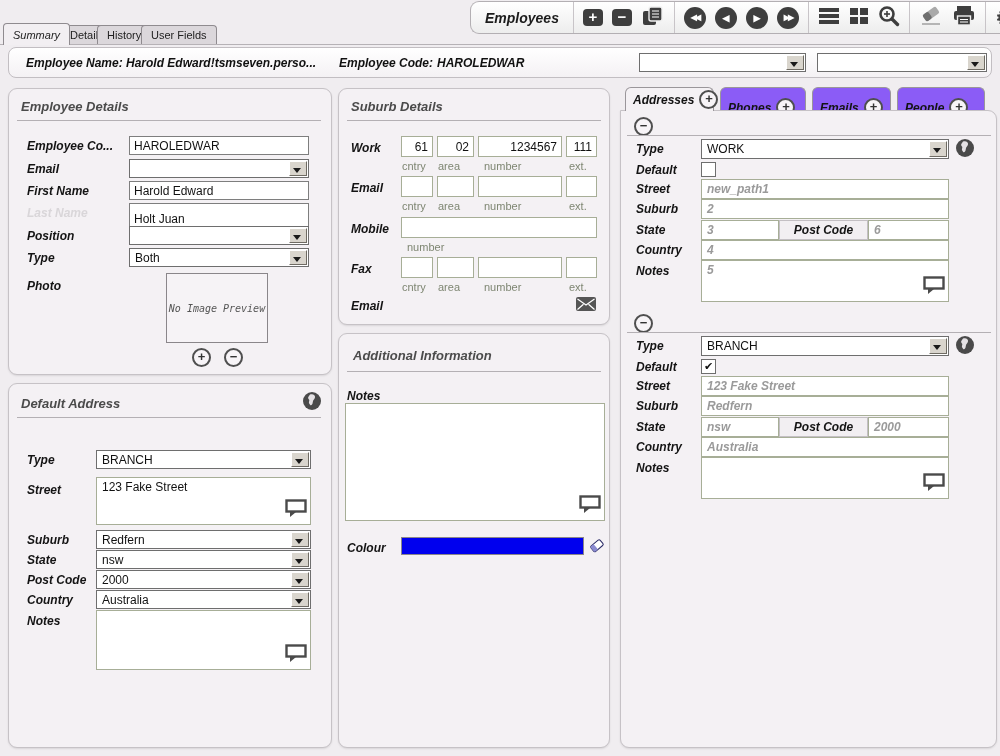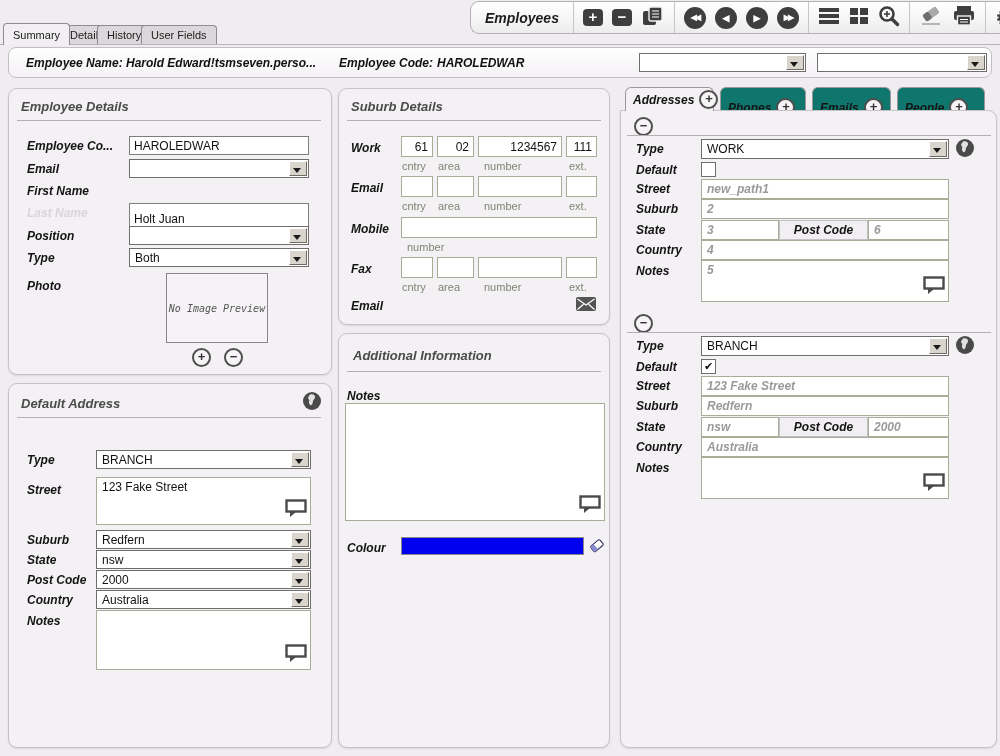--- a/index.html
+++ b/index.html
@@ -15,21 +15,21 @@
   .tb-title{font-style:italic;font-weight:bold;font-size:14px;color:#1c1c1c;}
   .ic-box{width:20px;height:17px;background:#3e3e3e;border-radius:4px;color:#fff;
           font-weight:bold;font-size:15px;line-height:16px;text-align:center;}
   .ic-circ{width:22px;height:22px;background:#3e3e3e;border-radius:50%;color:#fff;
            font-size:9px;line-height:22px;text-align:center;font-weight:bold;}
   .ic-circ.dbl{letter-spacing:-2px;font-size:8px;}
   .ic-glyph{font-size:21px;line-height:22px;color:#3e3e3e;font-family:"DejaVu Sans",sans-serif;}
   
   .tab{position:absolute;height:19px;top:25px;background:#dbd7db;border:1px solid #8f8b8f;border-bottom:none;
        border-radius:4px 4px 0 0;font-size:11px;color:#222;line-height:19px;padding:0 9px;box-sizing:border-box;}
-  .tab.active{top:23px;height:22px;line-height:22px;background:#f2eff2;z-index:3;}
+  .tab.active{top:23px;height:22px;line-height:22px;background:#f2eff2;z-index:3;font-style:italic;}
   .strip-line{position:absolute;left:0;top:44px;right:0;border-top:1px solid #b6b2b6;}
   
   .headerbar{position:absolute;left:8px;top:47px;width:984px;height:31px;background:linear-gradient(#ffffff,#f4f1f4);
              border:1px solid #c2bec2;border-radius:8px;box-sizing:border-box;}
   .hl{font-style:italic;font-weight:bold;font-size:12px;color:#111;}
   .hv{font-style:italic;font-weight:bold;font-size:12px;color:#111;}
   
   .panel{position:absolute;background:#f4f1f4;border:1px solid #c6c2c6;border-radius:9px;
          box-shadow:0 1px 2px rgba(0,0,0,.10);box-sizing:border-box;}
   .sect-title{position:absolute;font-style:italic;font-weight:bold;font-size:13px;color:#4b4b4b;}
@@ -54,21 +54,21 @@
   .circle-btn{position:absolute;width:15px;height:15px;border:2px solid #4f4f4f;border-radius:50%;
               background:#f7f4f7;color:#333;font-weight:bold;font-size:13px;line-height:14px;text-align:center;}
   .checkbox{position:absolute;width:13px;height:13px;background:#fff;border:1px solid #6e6e6e;
             font-size:11px;line-height:12px;text-align:center;color:#111;}
   .photo-box{position:absolute;background:#f6f3f6;border:1px solid #8a868a;display:flex;align-items:center;justify-content:center;}
   .photo-box span{font-family:"DejaVu Sans Mono",monospace;font-style:italic;font-size:10px;color:#555;}
   .swatch{position:absolute;border:1px solid #8a868a;box-sizing:border-box;}
   .pclabel{position:absolute;background:#f2eff2;border:1px solid #c3bfc3;box-sizing:border-box;
            font-style:italic;font-weight:bold;font-size:12px;color:#141414;text-align:center;}
   
-  .rtab{position:absolute;top:87px;height:40px;background:#0f766e;border:1px solid #9a969a;border-bottom:none;
+  .rtab{position:absolute;top:87px;height:40px;background:#8b5cf6;border:1px solid #9a969a;border-bottom:none;
         border-radius:6px 6px 0 0;display:flex;align-items:center;gap:5px;padding:0 7px;box-sizing:border-box;
         font-style:italic;font-weight:bold;font-size:12px;color:#141414;}
   .rtab.active{background:#f4f1f4;z-index:4;height:24px;}
   .rtab .circle-btn{position:static;flex:0 0 auto;}
   .card{position:absolute;left:0;width:100%;}
 </style>
 </head>
 <body>
 
 <div class="toolbar">
@@ -161,20 +161,21 @@
   <span class="flabel" style="left:18px;top:50px;">Employee Co...</span>
   <input class="ti" style="left: 120px; top: 47px; width: 180px; height: 19px;" readonly="" value="HAROLEDWAR">
 
   <span class="flabel" style="left:18px;top:73px;">Email</span>
   <div class="combo" style="left:120px;top:70px;width:180px;height:19px;">
     <span class="cval"></span>
       <span class="cbtn"></span>
   </div>
 
   <span class="flabel" style="left:18px;top:95px;">First Name</span>
+  <input class="ti" style="left: 120px; top: 92px; width: 180px; height: 19px;" readonly="" value="Harold Edward">
 
   <span class="flabel faded" style="left:18px;top:117px;">Last Name</span>
   <input class="ti" style="left: 120px; top: 114px; width: 180px; height: 31px;" readonly="" value="Holt Juan">
 
   <span class="flabel" style="left:18px;top:140px;">Position</span>
   <div class="combo" style="left:120px;top:137px;width:180px;height:19px;">
     <span class="cval"></span>
       <span class="cbtn"></span>
   </div>
 

